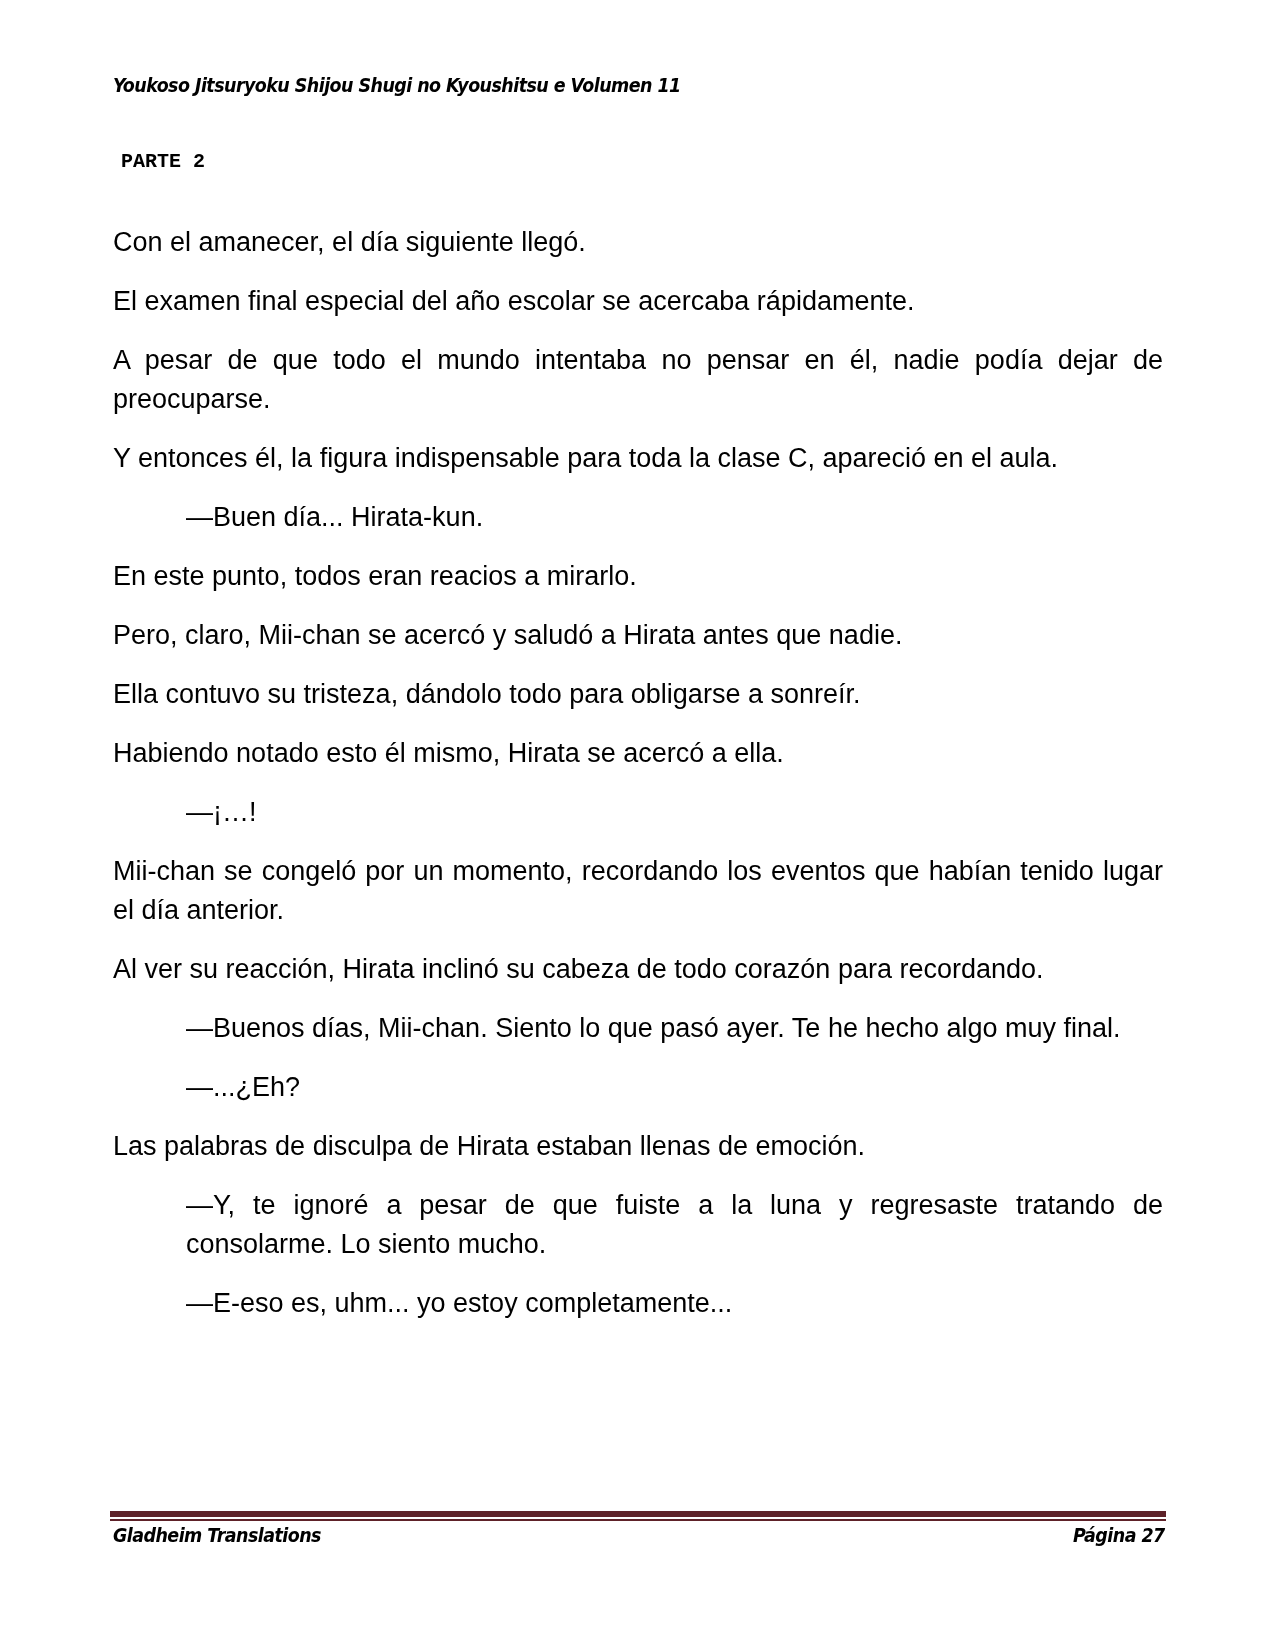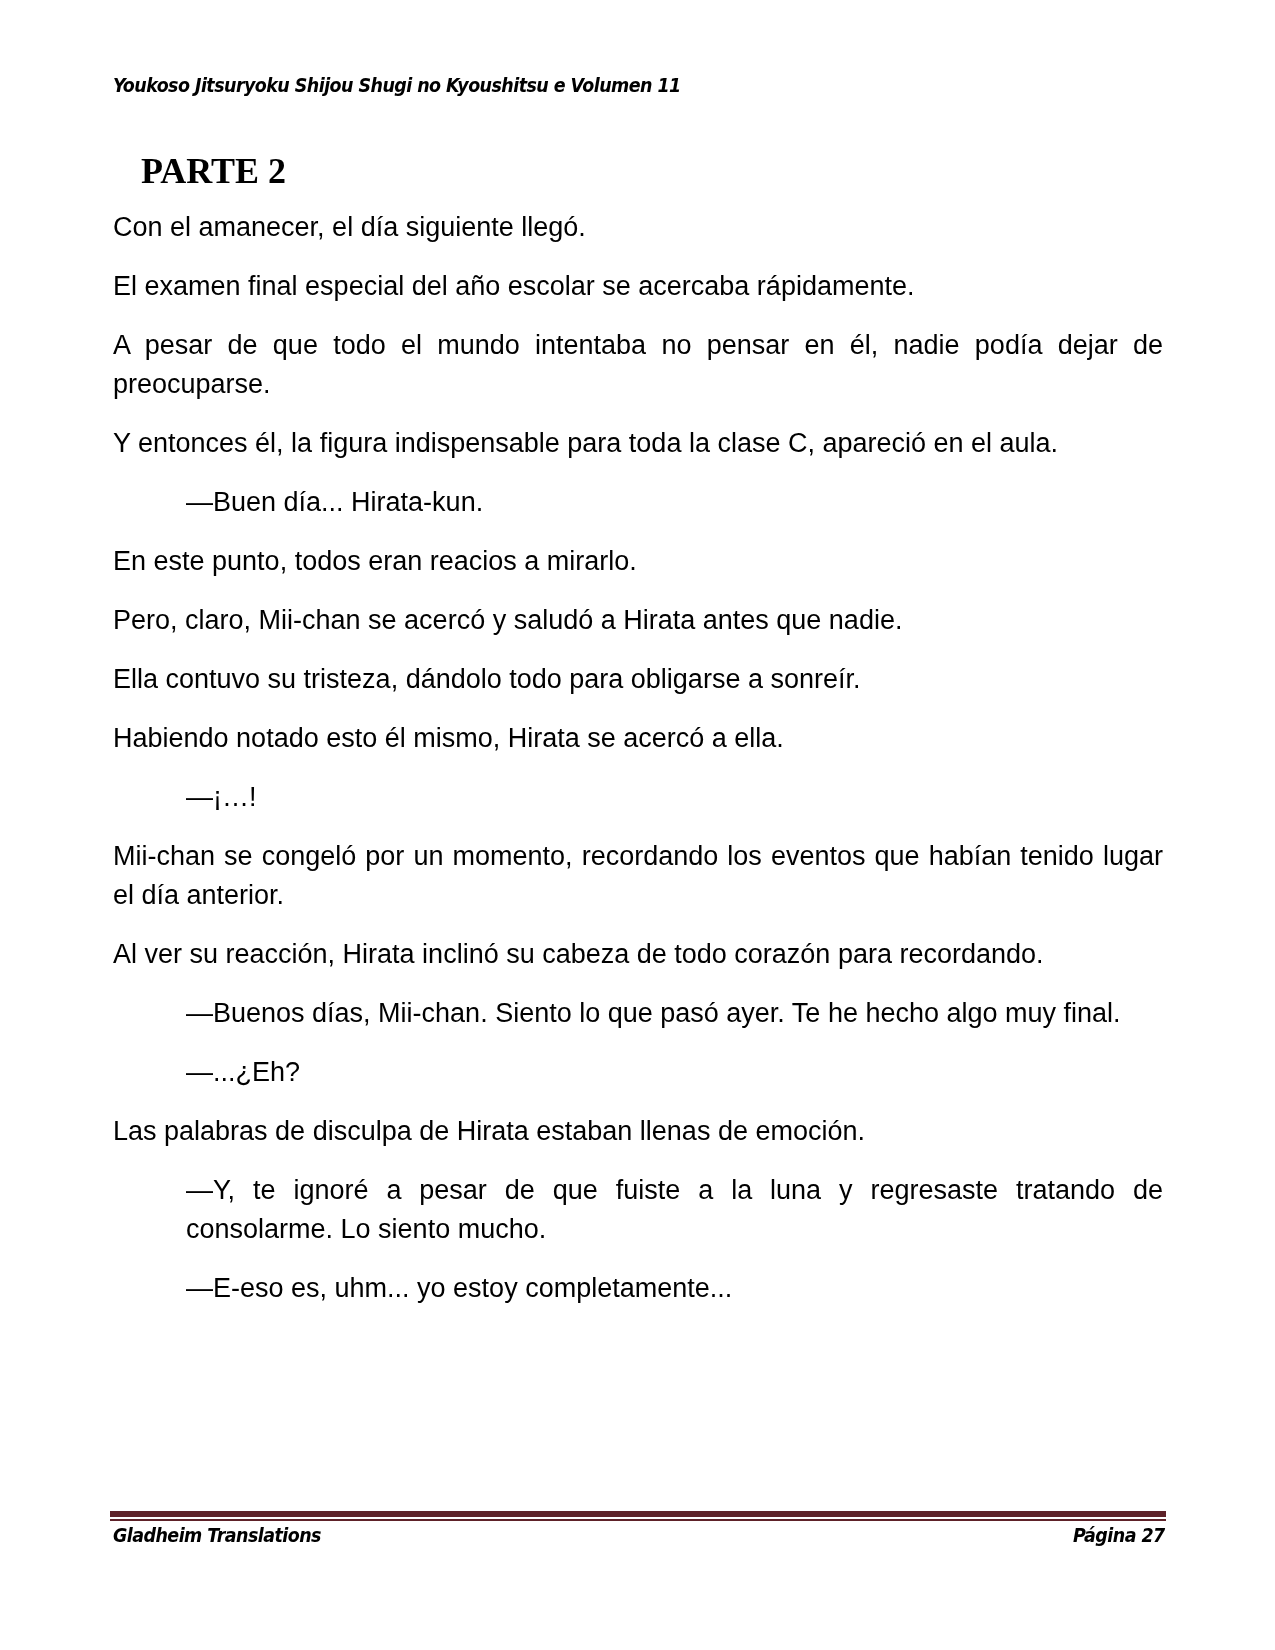--- a/index.html
+++ b/index.html
@@ -4,27 +4,27 @@
 <style>
   html, body { margin:0; padding:0; background:#ffffff; }
   body { width:1275px; height:1650px; position:relative; overflow:hidden; color:#000; }
   .running-header {
     position:absolute; left:113px; top:74px;
     font-family:"DejaVu Sans", sans-serif; font-weight:bold; font-style:italic;
     font-size:19px; letter-spacing:-0.6px; transform:scaleX(0.92); transform-origin:left top;
   }
   .section-title {
     position:absolute; left:121px; top:150px;
-    font-family:Liberation Serif, serif; font-weight:bold; font-size:36px;margin-left:20px;
+    font-family:Liberation Mono, monospace; font-weight:bold; font-size:20px;
   }
   .body-text {
     position:absolute; left:113px; top:207px; width:1050px;
     font-family:"Liberation Sans", sans-serif; font-size:27px; line-height:39px;
   }
-  .para { margin:1px 0 20px 0; text-align:justify; }
+  .para { margin:16px 0 20px 0; text-align:justify; }
   .dialogue { padding-left:73px; }
   .footer-rule-thick { position:absolute; left:110px; top:1511px; width:1056px; height:6px; background:#5e2229; }
   .footer-rule-thin { position:absolute; left:110px; top:1519px; width:1056px; height:2px; background:#5e2229; }
   .footer-left, .footer-right {
     position:absolute; top:1524px;
     font-family:"DejaVu Sans", sans-serif; font-weight:bold; font-style:italic;
     font-size:19px; letter-spacing:-0.6px;
   }
   .footer-left { left:113px; transform:scaleX(0.92); transform-origin:left top; }
   .footer-right { right:110px; transform:scaleX(0.92); transform-origin:right top; }

